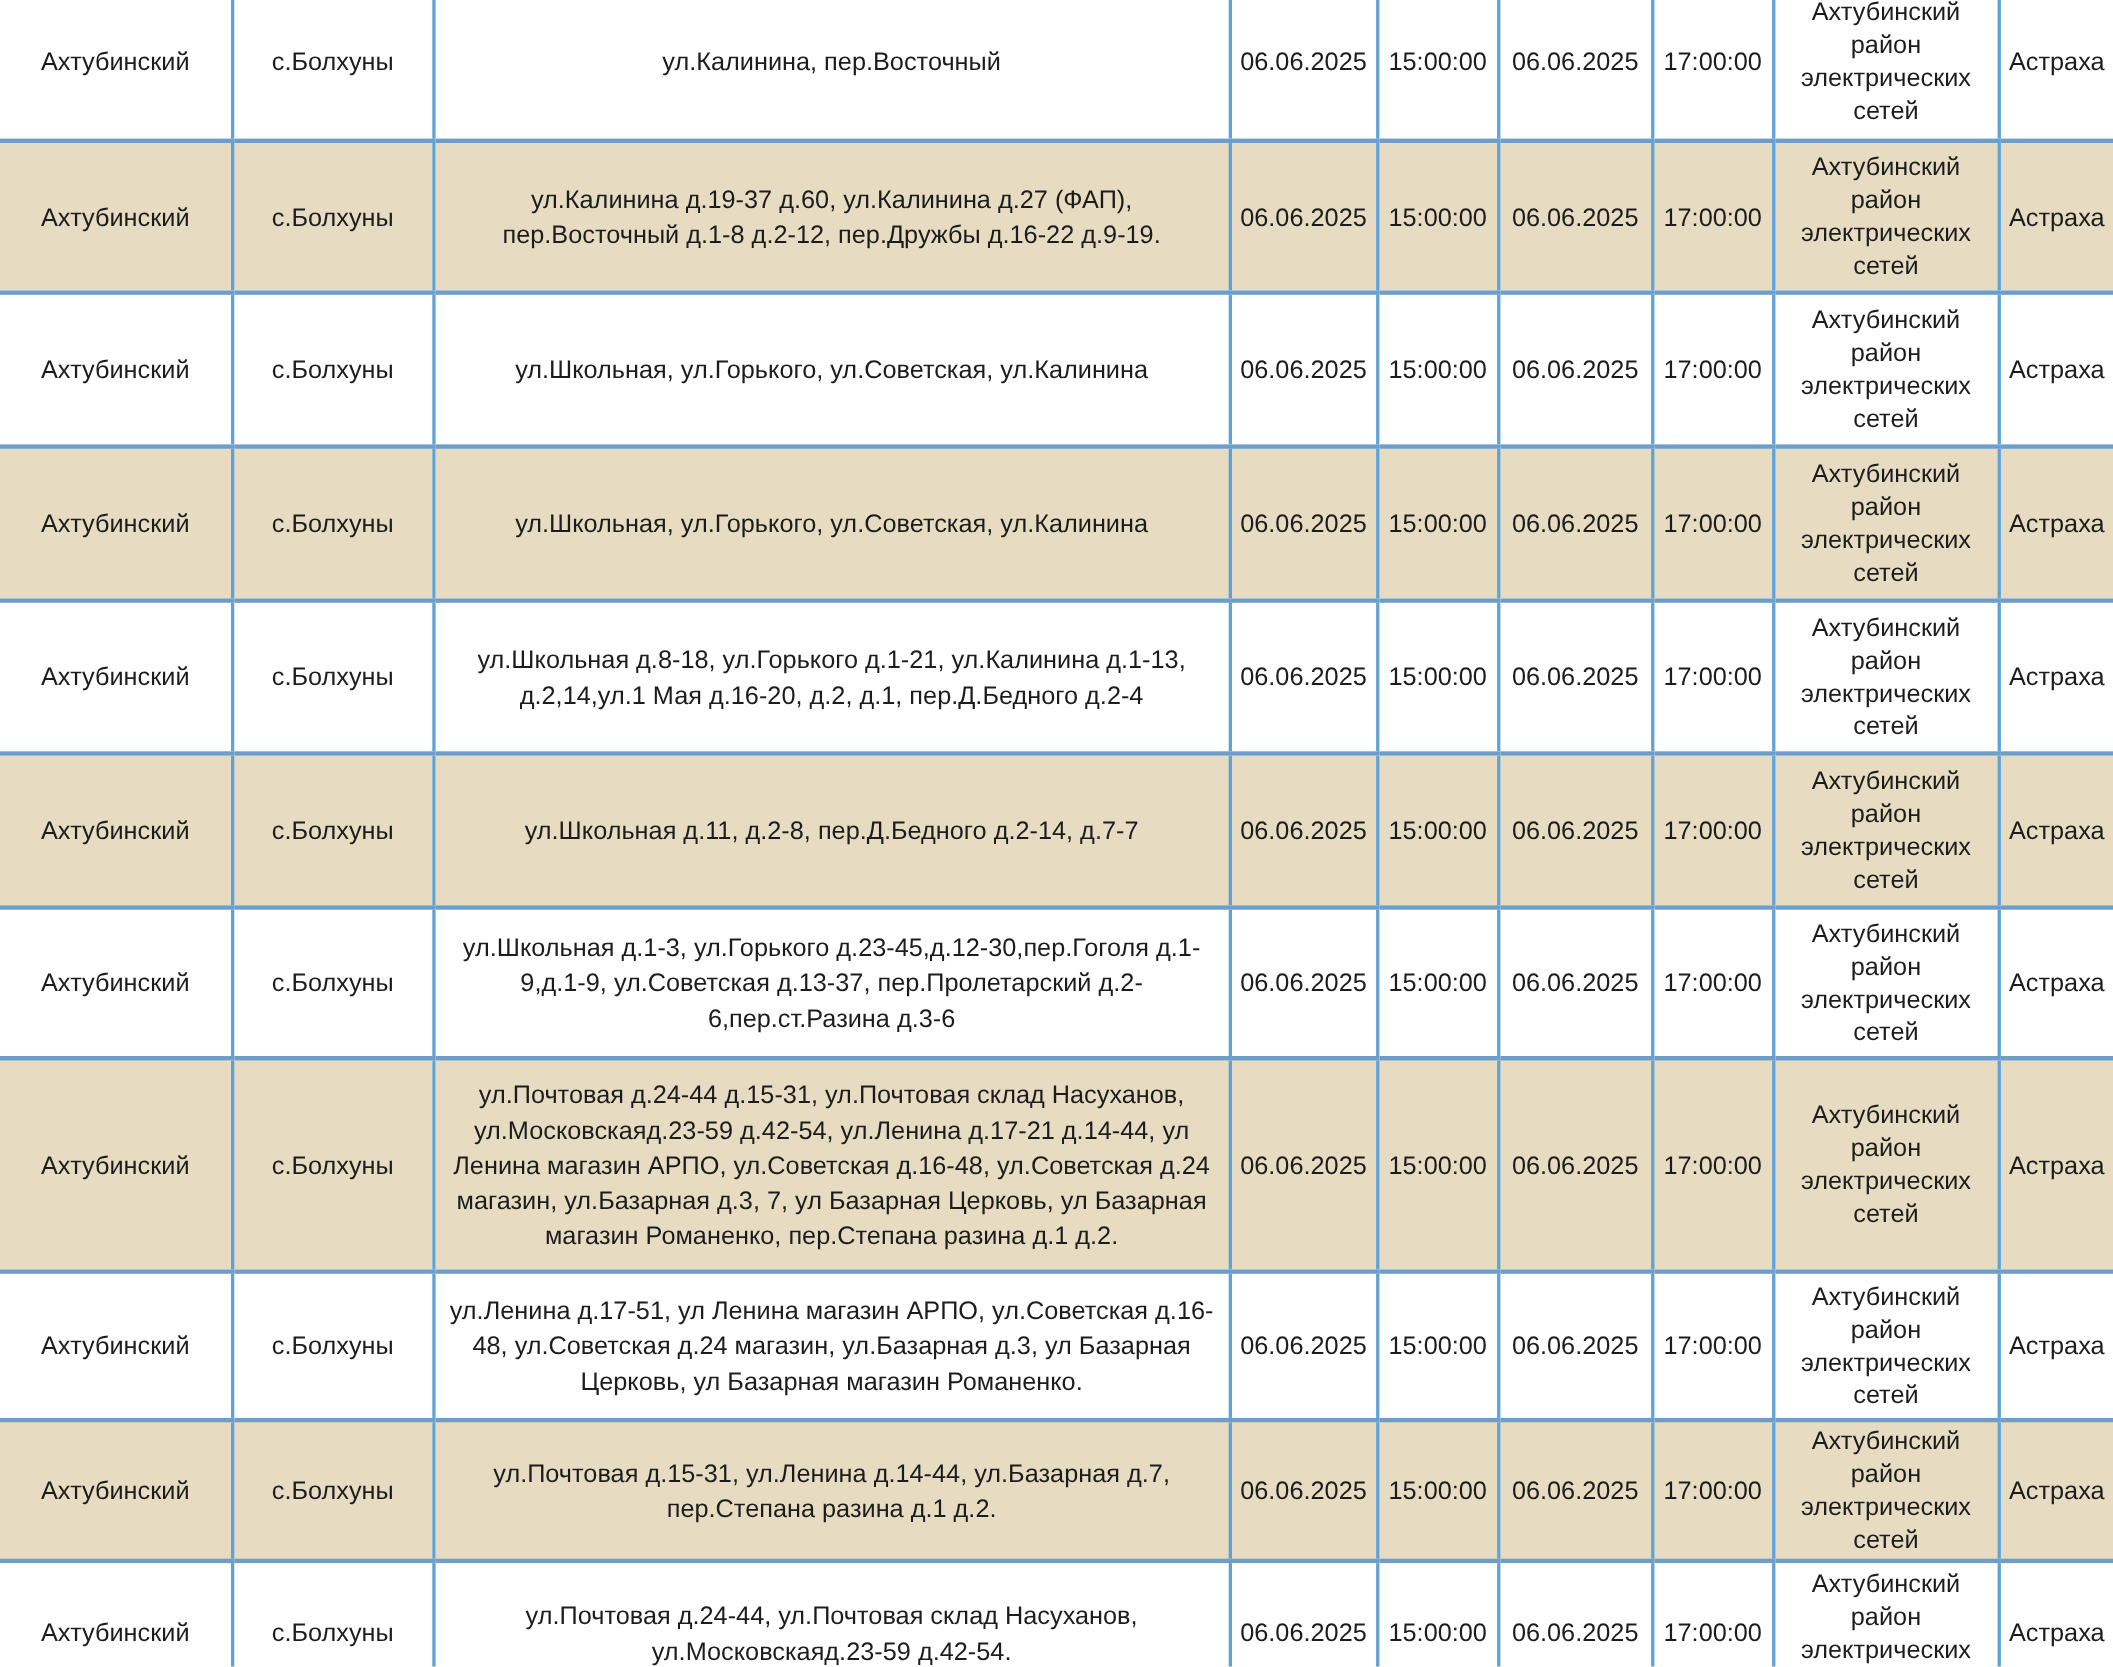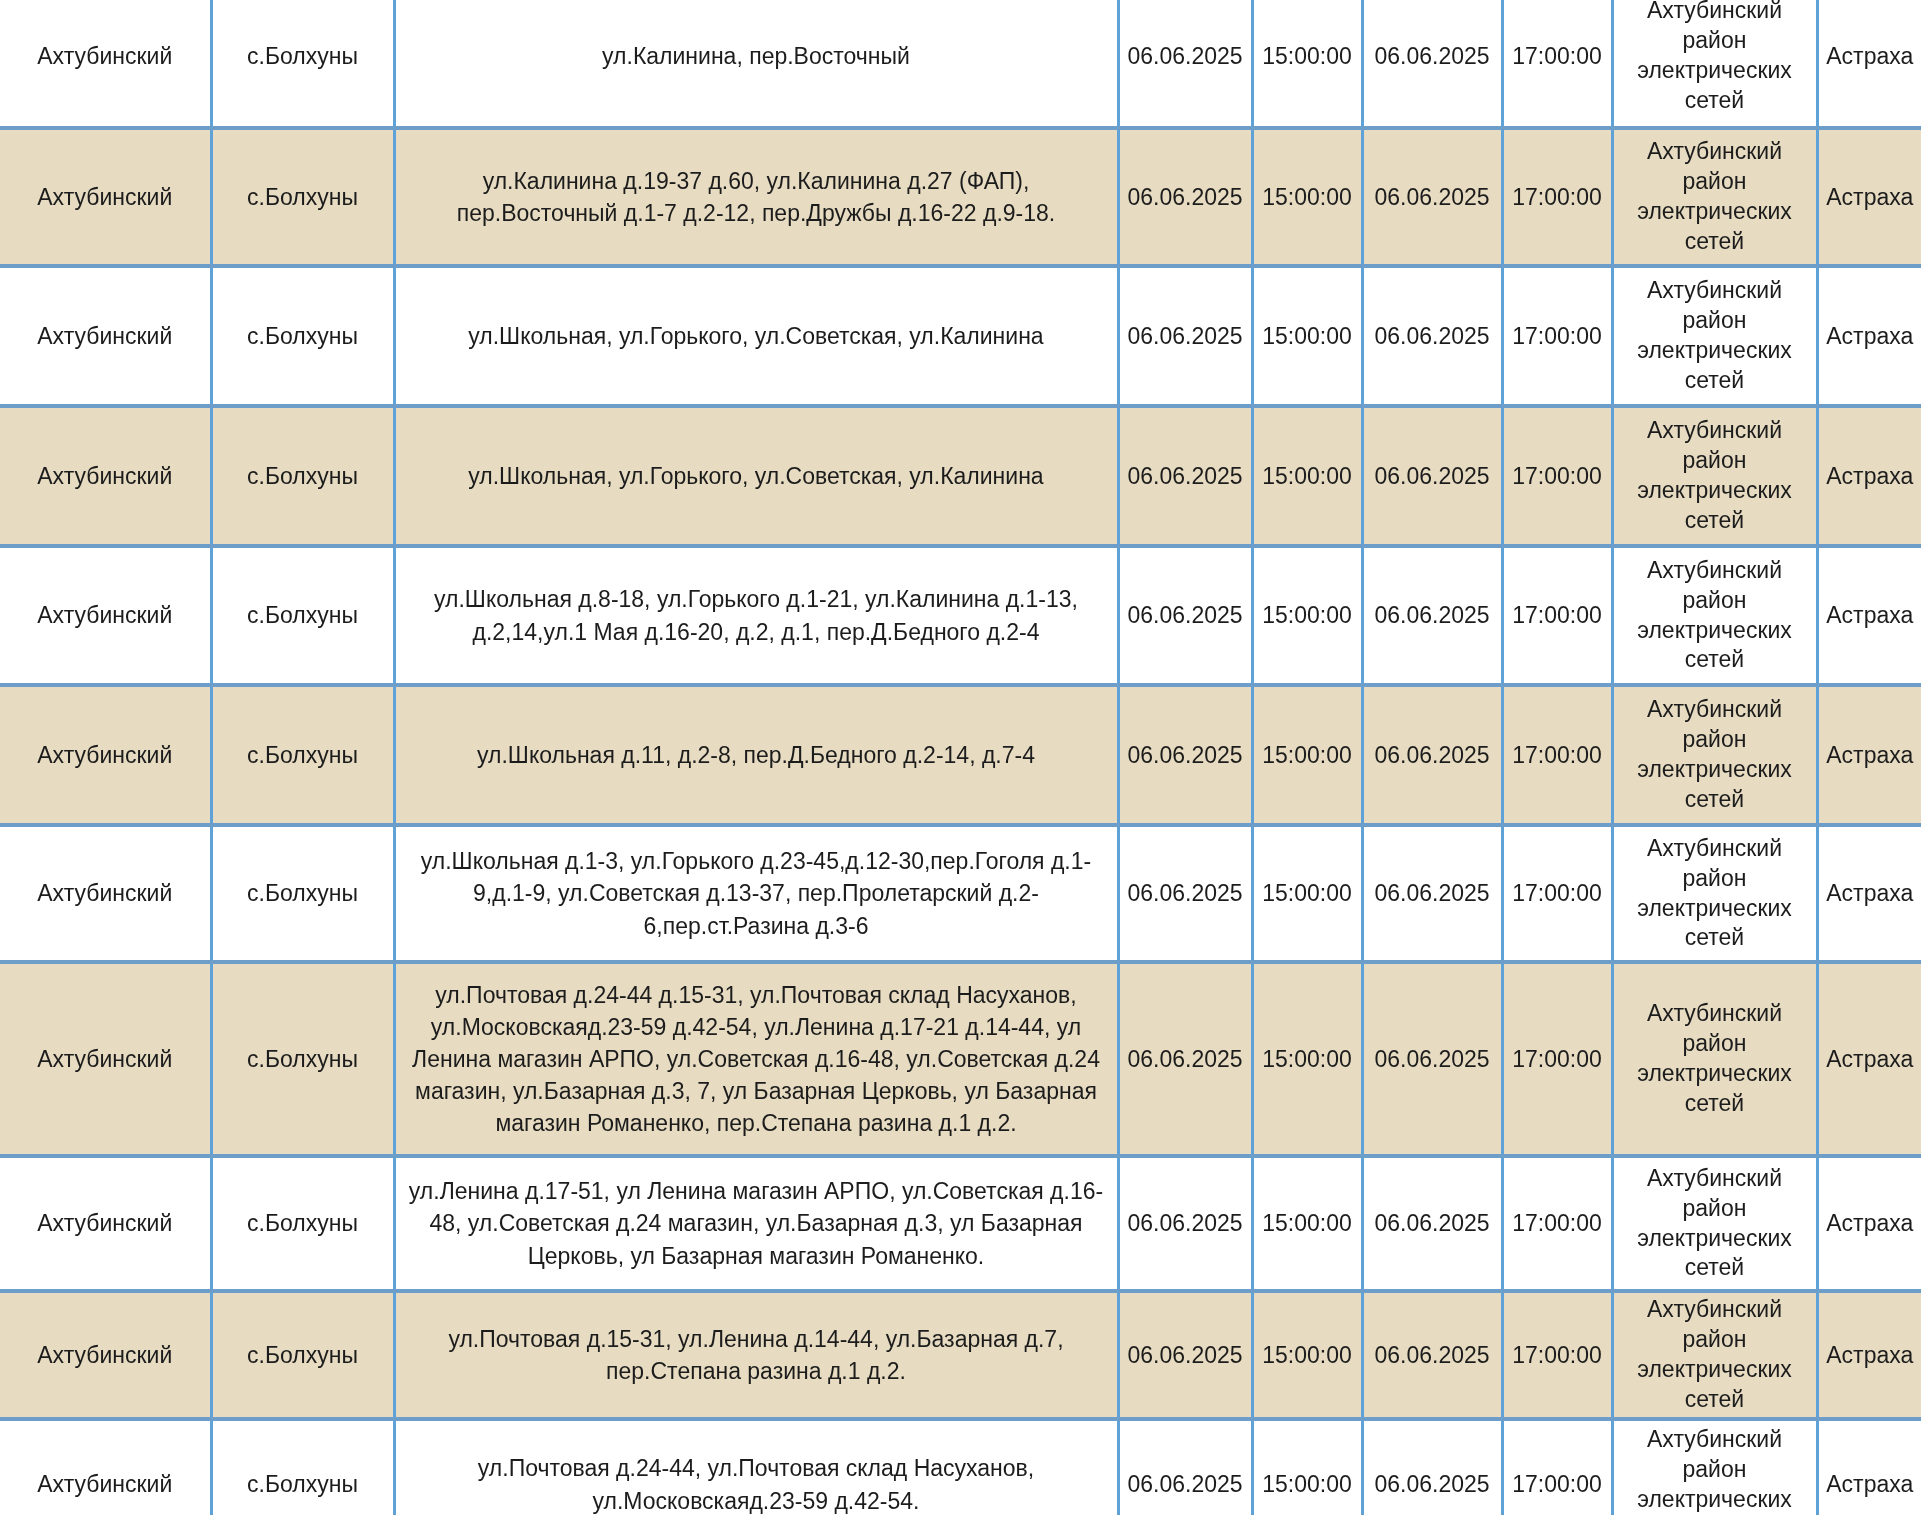--- a/index.html
+++ b/index.html
@@ -77,21 +77,21 @@
     <td class="c-date-start">06.06.2025</td>
     <td class="c-time-start">15:00:00</td>
     <td class="c-date-end">06.06.2025</td>
     <td class="c-time-end">17:00:00</td>
     <td class="c-organization">Ахтубинский район электрических сетей</td>
     <td class="c-region">Астраха</td>
   </tr>
         <tr>
     <td class="c-district">Ахтубинский</td>
     <td class="c-settlement">с.Болхуны</td>
-    <td class="c-addresses">ул.Калинина д.19-37 д.60, ул.Калинина д.27 (ФАП), пер.Восточный д.1-7 д.2-12, пер.Дружбы д.16-22 д.9-18.</td>
+    <td class="c-addresses">ул.Калинина д.19-37 д.60, ул.Калинина д.27 (ФАП), пер.Восточный д.1-8 д.2-12, пер.Дружбы д.16-22 д.9-19.</td>
     <td class="c-date-start">06.06.2025</td>
     <td class="c-time-start">15:00:00</td>
     <td class="c-date-end">06.06.2025</td>
     <td class="c-time-end">17:00:00</td>
     <td class="c-organization">Ахтубинский район электрических сетей</td>
     <td class="c-region">Астраха</td>
   </tr>
         <tr>
     <td class="c-district">Ахтубинский</td>
     <td class="c-settlement">с.Болхуны</td>
@@ -121,21 +121,21 @@
     <td class="c-date-start">06.06.2025</td>
     <td class="c-time-start">15:00:00</td>
     <td class="c-date-end">06.06.2025</td>
     <td class="c-time-end">17:00:00</td>
     <td class="c-organization">Ахтубинский район электрических сетей</td>
     <td class="c-region">Астраха</td>
   </tr>
         <tr>
     <td class="c-district">Ахтубинский</td>
     <td class="c-settlement">с.Болхуны</td>
-    <td class="c-addresses">ул.Школьная д.11, д.2-8, пер.Д.Бедного д.2-14, д.7-4</td>
+    <td class="c-addresses">ул.Школьная д.11, д.2-8, пер.Д.Бедного д.2-14, д.7-7</td>
     <td class="c-date-start">06.06.2025</td>
     <td class="c-time-start">15:00:00</td>
     <td class="c-date-end">06.06.2025</td>
     <td class="c-time-end">17:00:00</td>
     <td class="c-organization">Ахтубинский район электрических сетей</td>
     <td class="c-region">Астраха</td>
   </tr>
         <tr>
     <td class="c-district">Ахтубинский</td>
     <td class="c-settlement">с.Болхуны</td>

